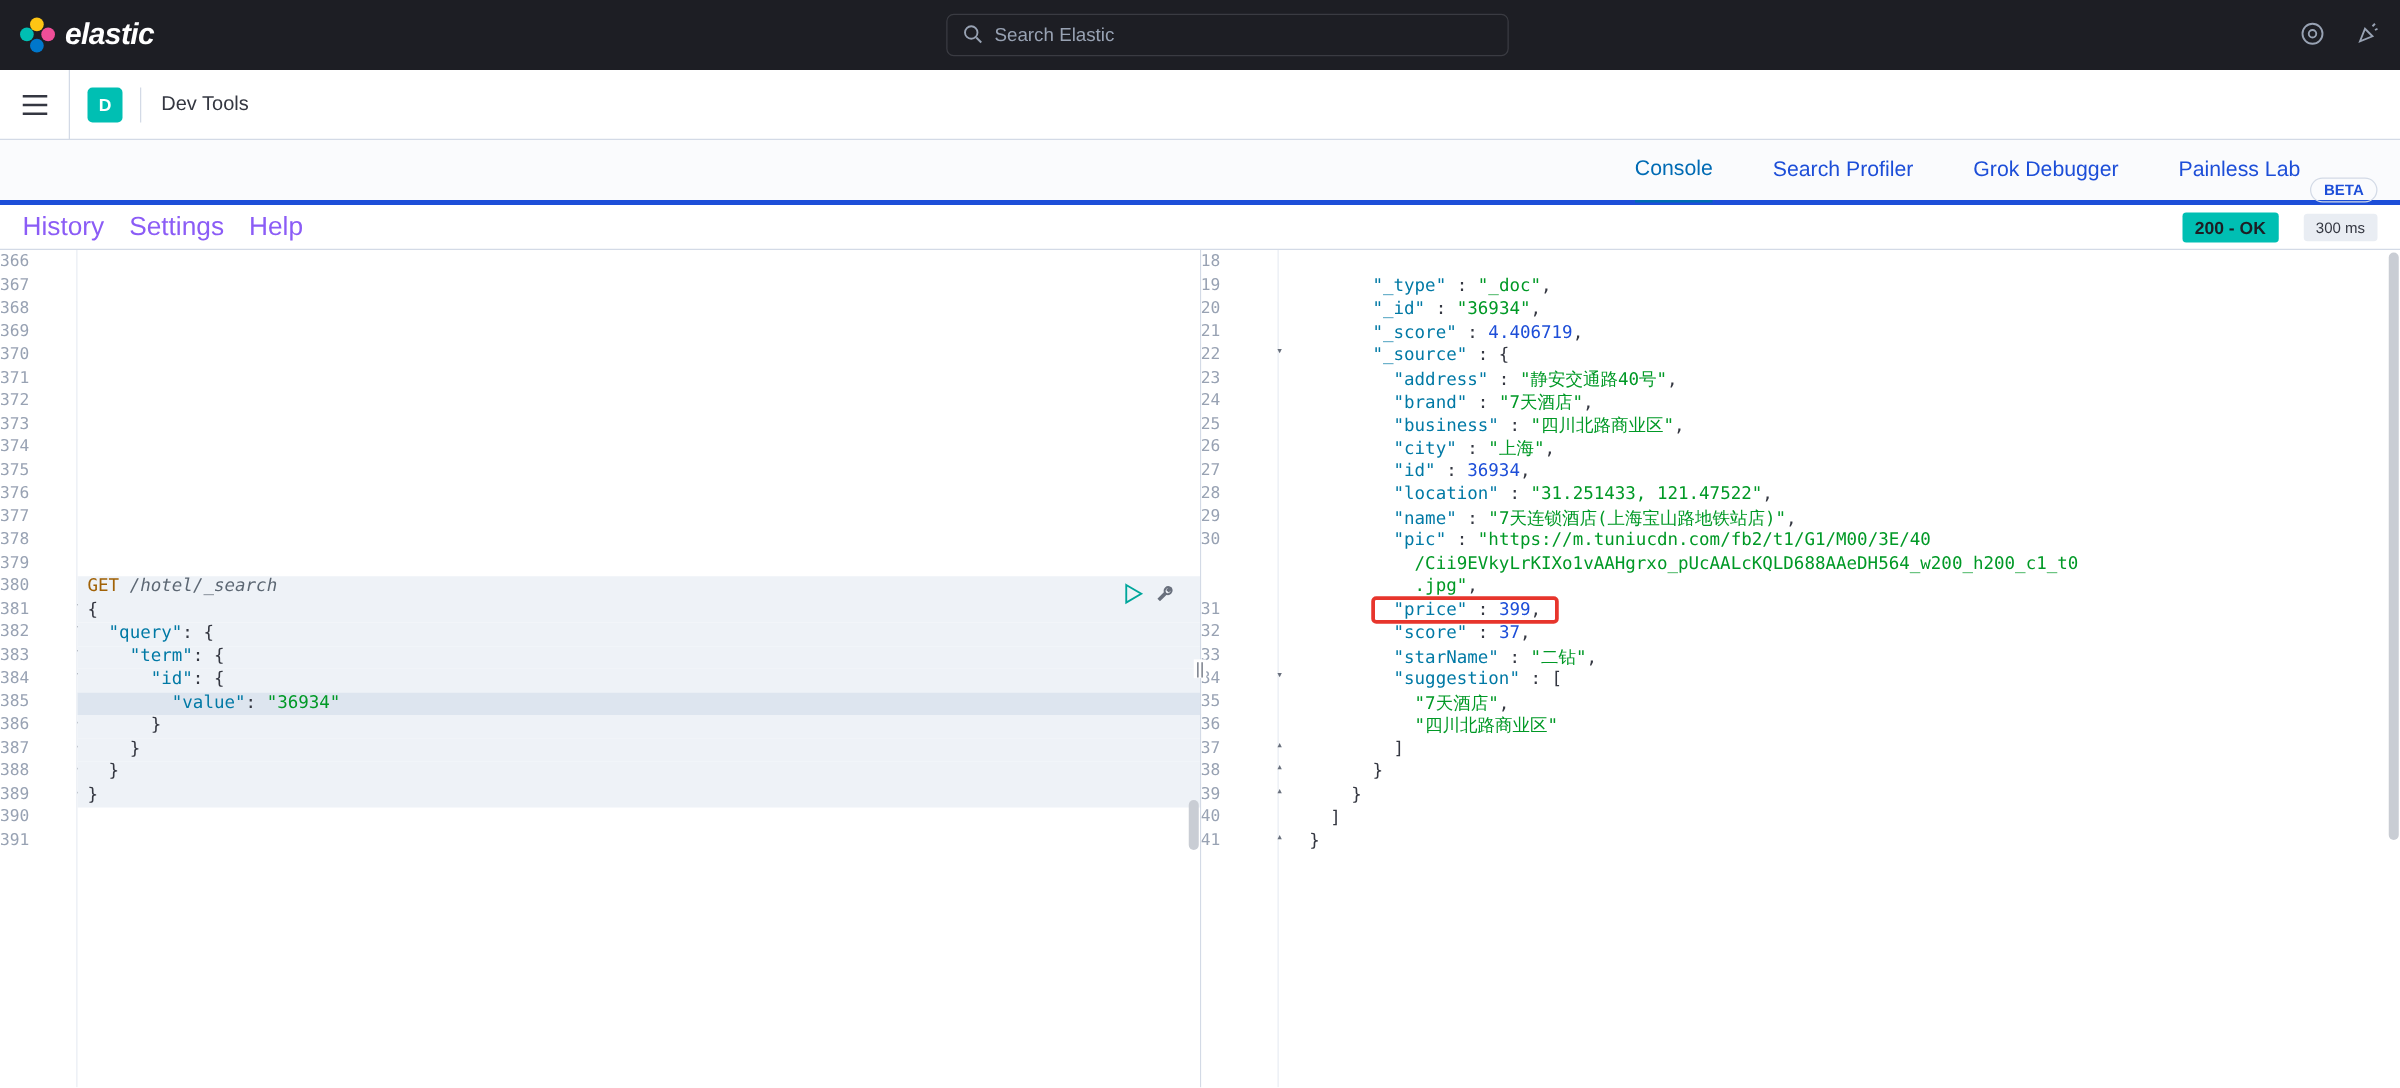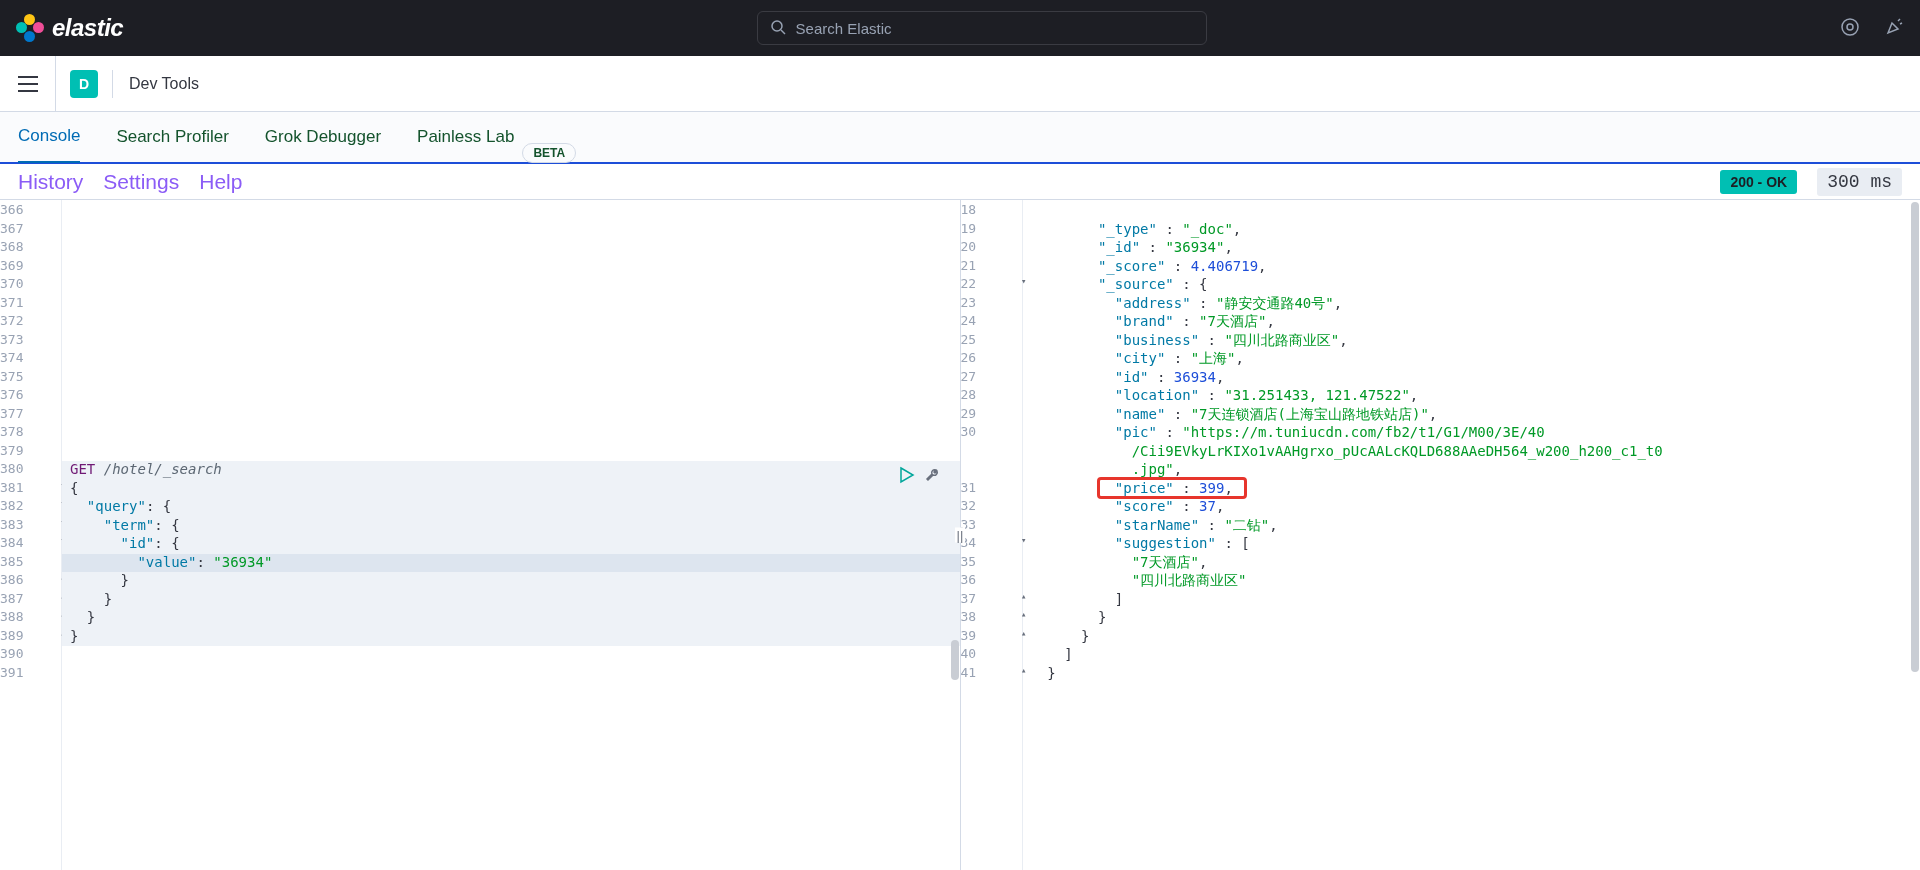--- a/index.html
+++ b/index.html
@@ -102,30 +102,31 @@
   height: 28px;
   background: #d3dae6;
 }
 .page-title {
   font-size: 16px;
   margin-left: 16px;
 }
 
 .tabs-row {
   height: 52px;
-  border-bottom: 2px solid #1d4ed8;
+  border-bottom: 4px solid #1d4ed8;
   display: flex;
   align-items: center;
   padding: 0 18px;
-  gap: 36px;
+  gap: 48px;
   background: #fafbfd;
+  justify-content: flex-end;
 }
 .tab {
   font-size: 17px;
-  color: #14532d;
+  color: #1d4ed8;
   height: 52px;
   display: flex;
   align-items: center;
   cursor: pointer;
 }
 .tab.active {
   color: #006bb4;
   border-bottom: 2px solid #006bb4;
   font-weight: 500;
 }
@@ -158,24 +159,23 @@
   color: #1d1e24;
   font-size: 14px;
   font-weight: 600;
   padding: 4px 10px;
   border-radius: 3px;
   margin-left: 30px;
 }
 .time-badge {
   background: #e9edf3;
   color: #343741;
-  font-size: 18px;
+  font-size: 12px;
   padding: 4px 10px;
   border-radius: 3px;
-  font-family: Liberation Mono, monospace;
 }
 
 .editor-area {
   display: flex;
   height: calc(870px - 56px - 56px - 52px - 36px);
   position: relative;
 }
 .pane {
   flex: 1;
   display: flex;
@@ -231,21 +231,21 @@
   height: 18.5px;
   white-space: pre;
   padding-left: 8px;
 }
 .hl-block {
   background: #eef2f7;
 }
 .cursor-line {
   background: #dde5ef;
 }
-.tok-method { color: #701a75; font-weight: 500; text-align: right; }
+.tok-method { color: #a16207; font-weight: 500; text-align: right; }
 .tok-path { color: #5c6773; font-style: italic; }
 .tok-key { color: #0079a5; }
 .tok-str { color: #009926; }
 .tok-num { color: #1d4ed8; }
 .tok-punc { color: #343741; }
 .action-icons {
   position: absolute;
   right: 18px;
   top: 266px;
   display: flex;

